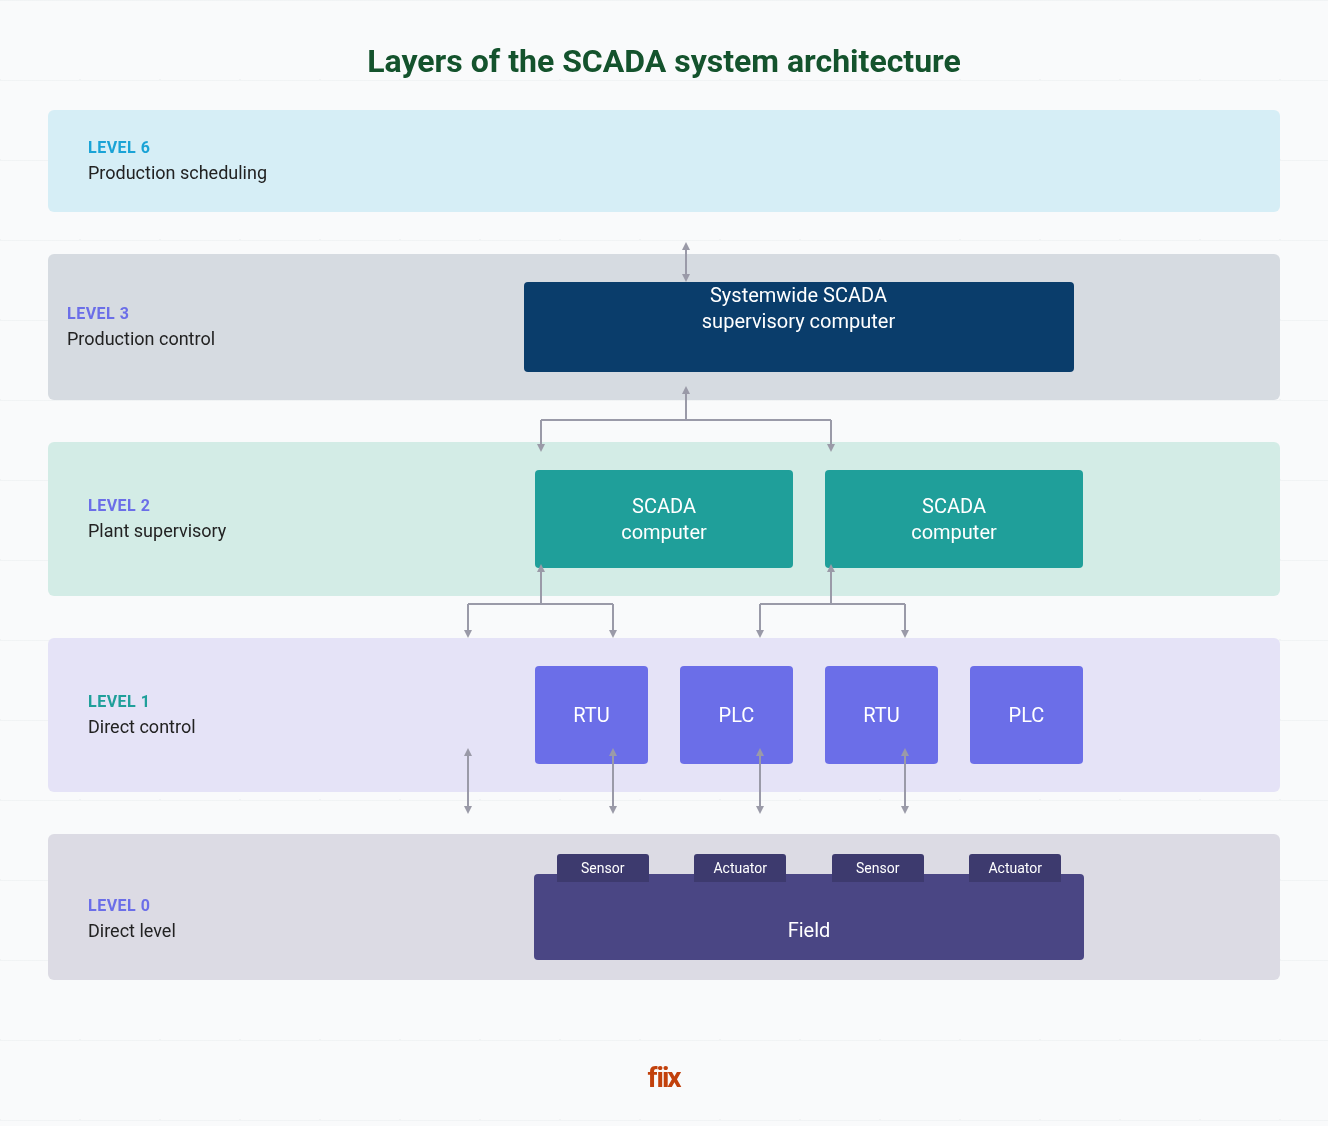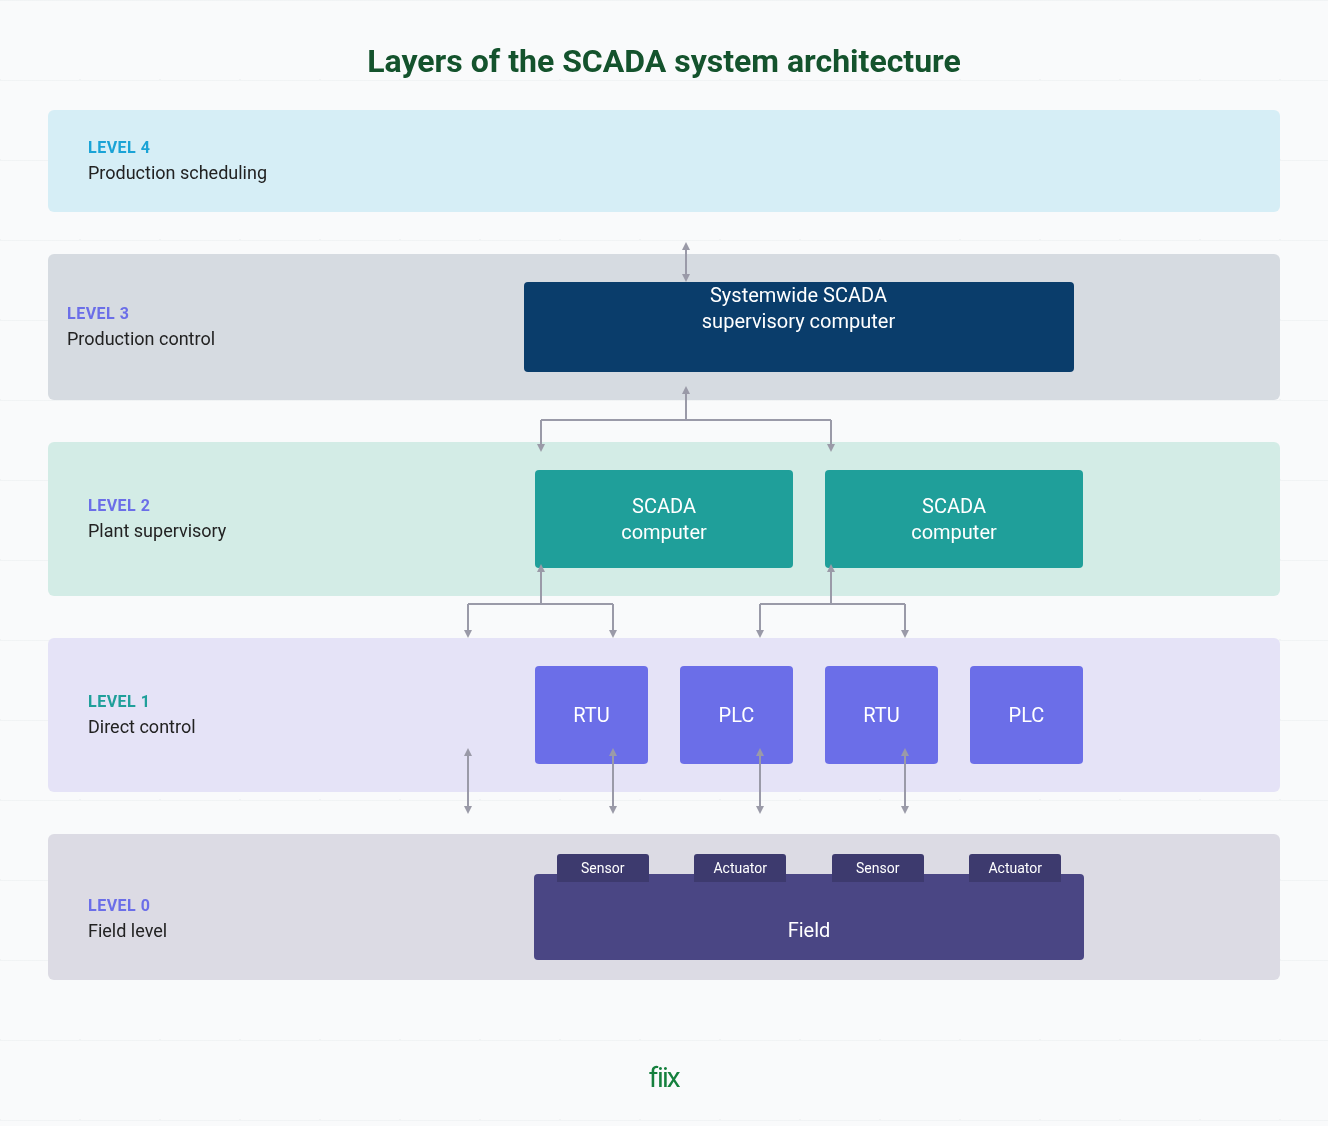--- a/index.html
+++ b/index.html
@@ -190,22 +190,22 @@
 
   .logo {
     position: absolute;
     left: 50%;
     transform: translateX(-50%);
     bottom: 32px;
     z-index: 3;
   }
   .logo-text {
     font-size: 28px;
-    font-weight: 400;
-    color: #15803d;
+    font-weight: 700;
+    color: #c2410c;
     letter-spacing: -1px;
   }
   .logo-text .ii { letter-spacing: -2px; }
 </style>
 </head>
 <body>
 
 <div class="bg-grid"></div>
 
 <div class="title">Layers of the SCADA system architecture</div>
@@ -259,21 +259,21 @@
     <line x1="712" y1="644" x2="712" y2="698"></line>
     <polygon class="arrowhead" points="708,646 712,638 716,646"></polygon>
     <polygon class="arrowhead" points="708,696 712,704 716,696"></polygon>
     <line x1="857" y1="644" x2="857" y2="698"></line>
     <polygon class="arrowhead" points="853,646 857,638 861,646"></polygon>
     <polygon class="arrowhead" points="853,696 857,704 861,696"></polygon>
   </svg>
 
   <div class="level lvl4">
     <div class="label-col">
-      <div class="level-num">LEVEL 4</div>
+      <div class="level-num">LEVEL 6</div>
       <div class="level-desc">Production scheduling</div>
     </div>
   </div>
 
   <div class="level lvl3">
     <div class="label-col">
       <div class="level-num">LEVEL 3</div>
       <div class="level-desc">Production control</div>
     </div>
     <div class="content-col">
@@ -311,21 +311,21 @@
       <div class="l1-pair">
         <div class="box-l1">RTU</div>
         <div class="box-l1">PLC</div>
       </div>
     </div>
   </div>
 
   <div class="level lvl0">
     <div class="label-col">
       <div class="level-num">LEVEL 0</div>
-      <div class="level-desc">Field level</div>
+      <div class="level-desc">Direct level</div>
     </div>
     <div class="content-col">
       <div class="plant-wrap">
         <div class="tabs">
           <div class="tab">Sensor</div>
           <div class="tab">Actuator</div>
           <div class="tab">Sensor</div>
           <div class="tab">Actuator</div>
         </div>
         <div class="plant-box">Field</div>

